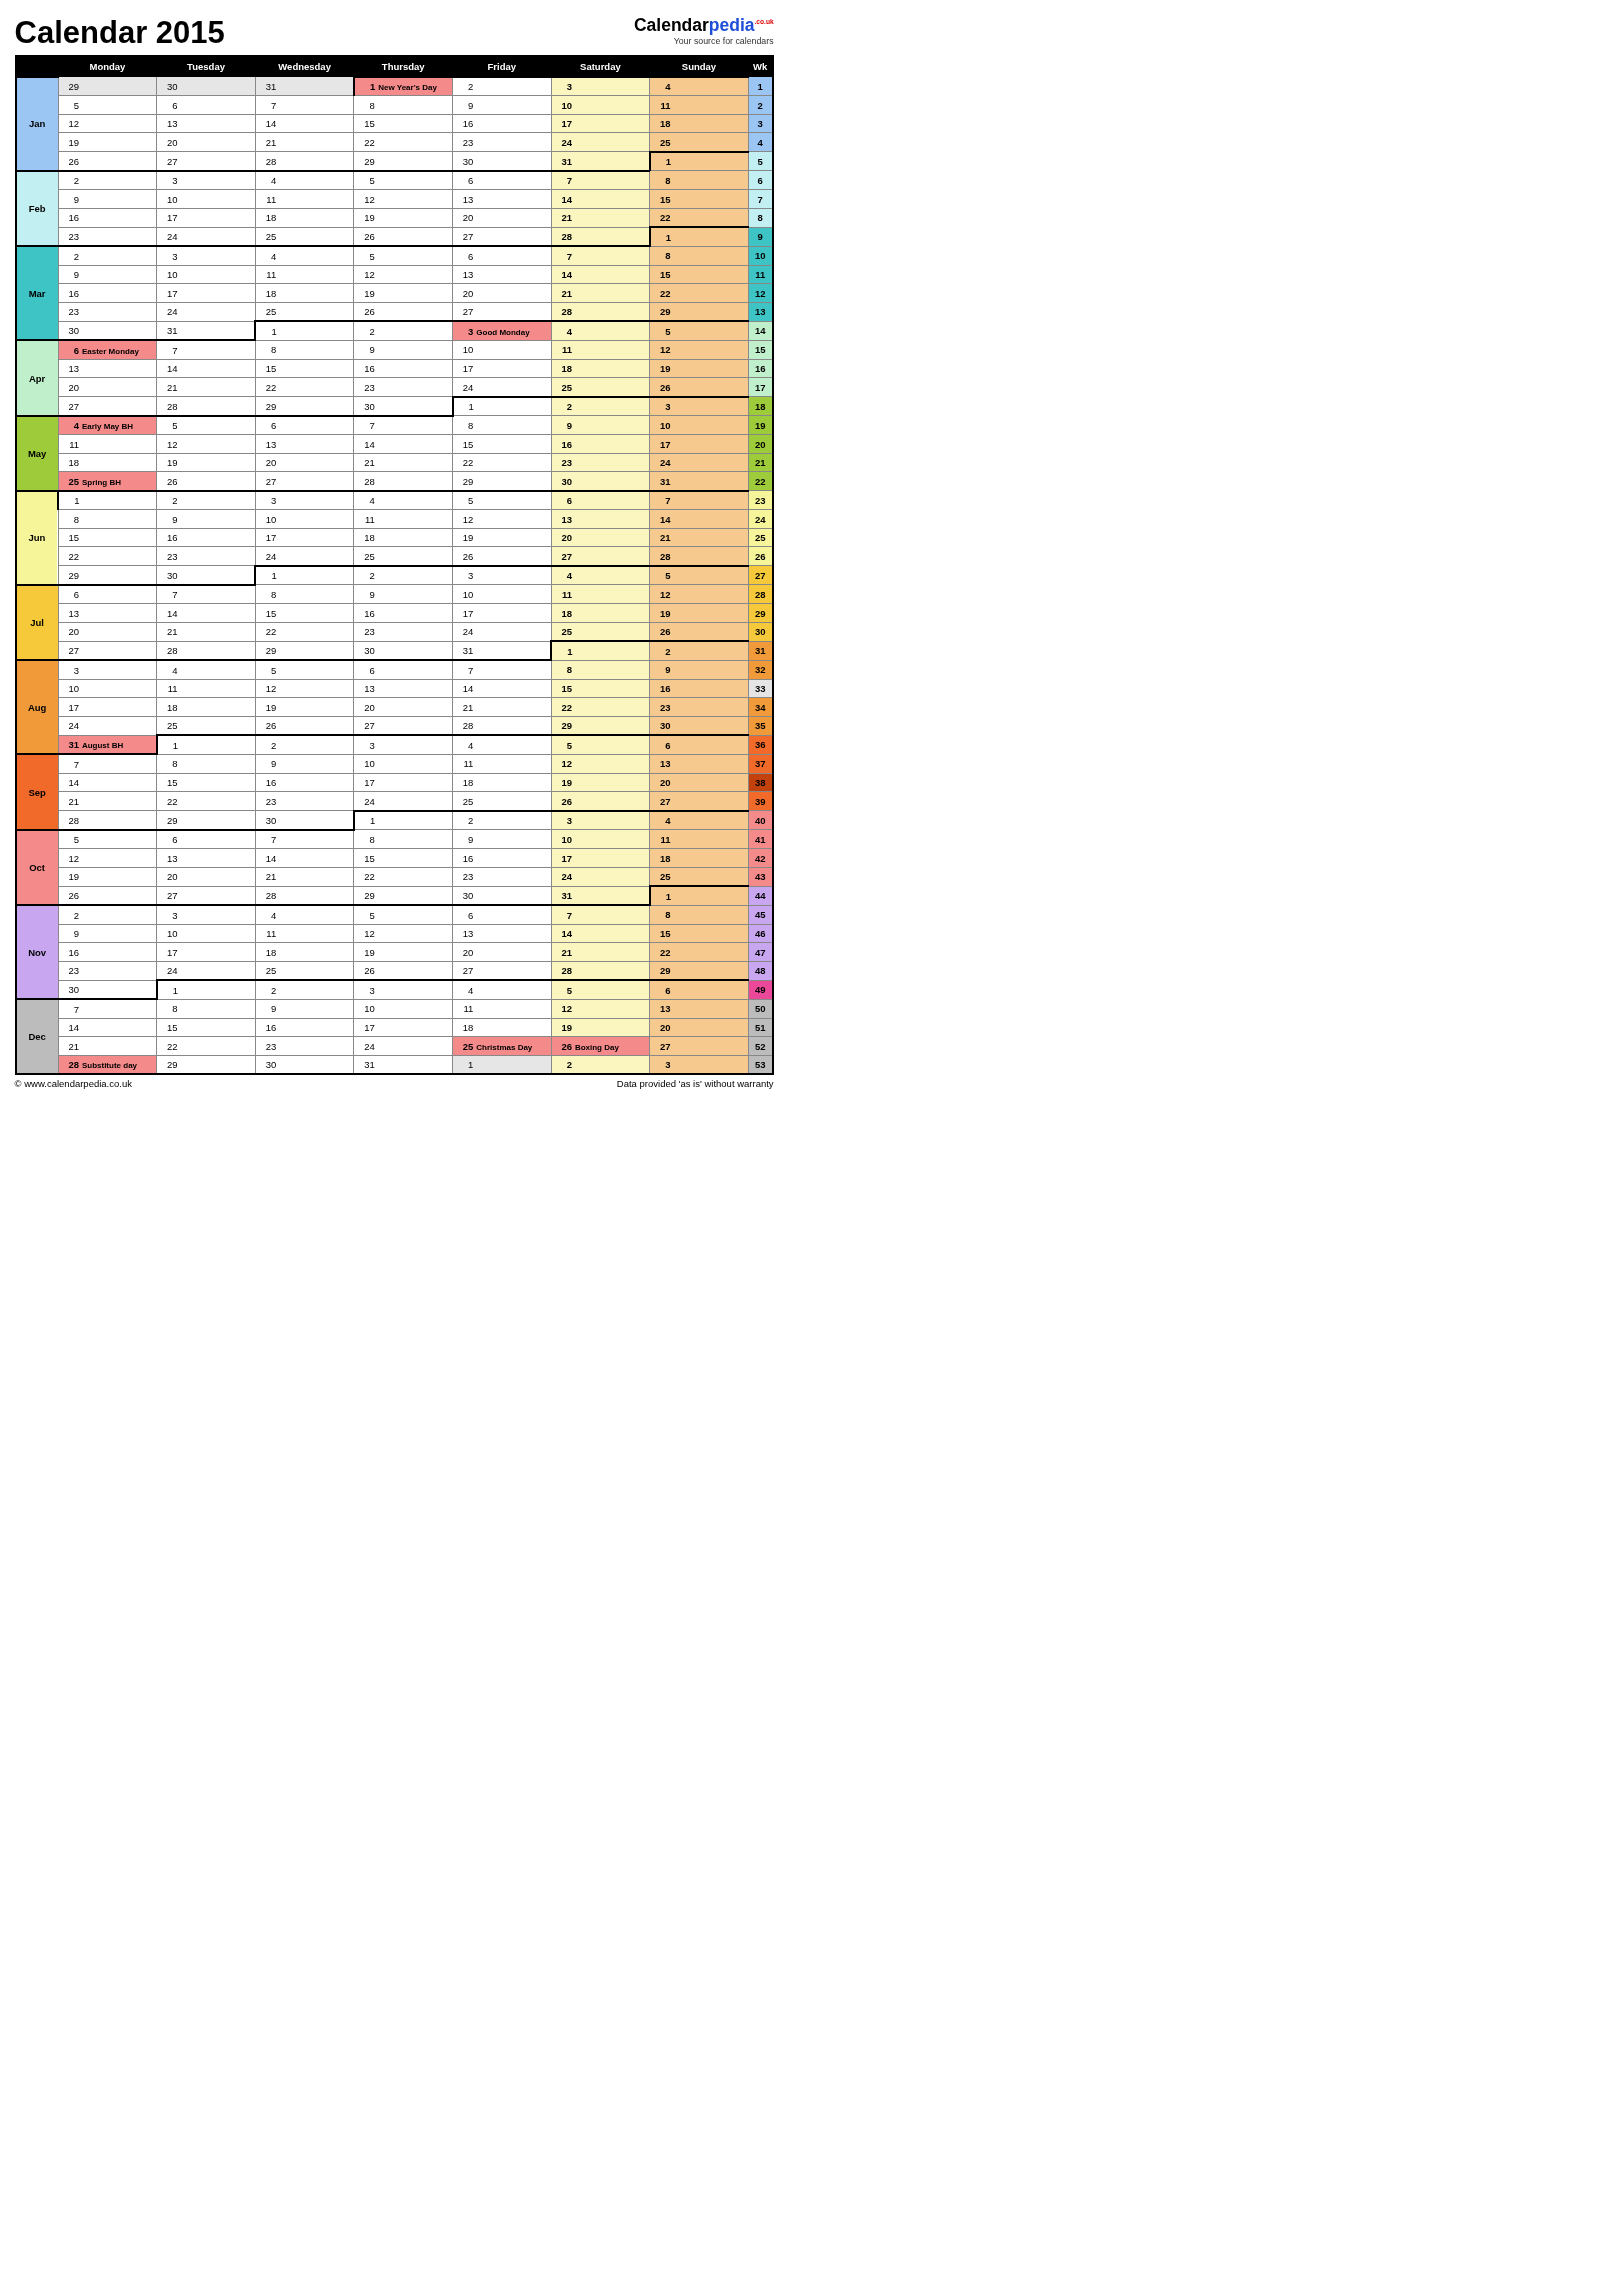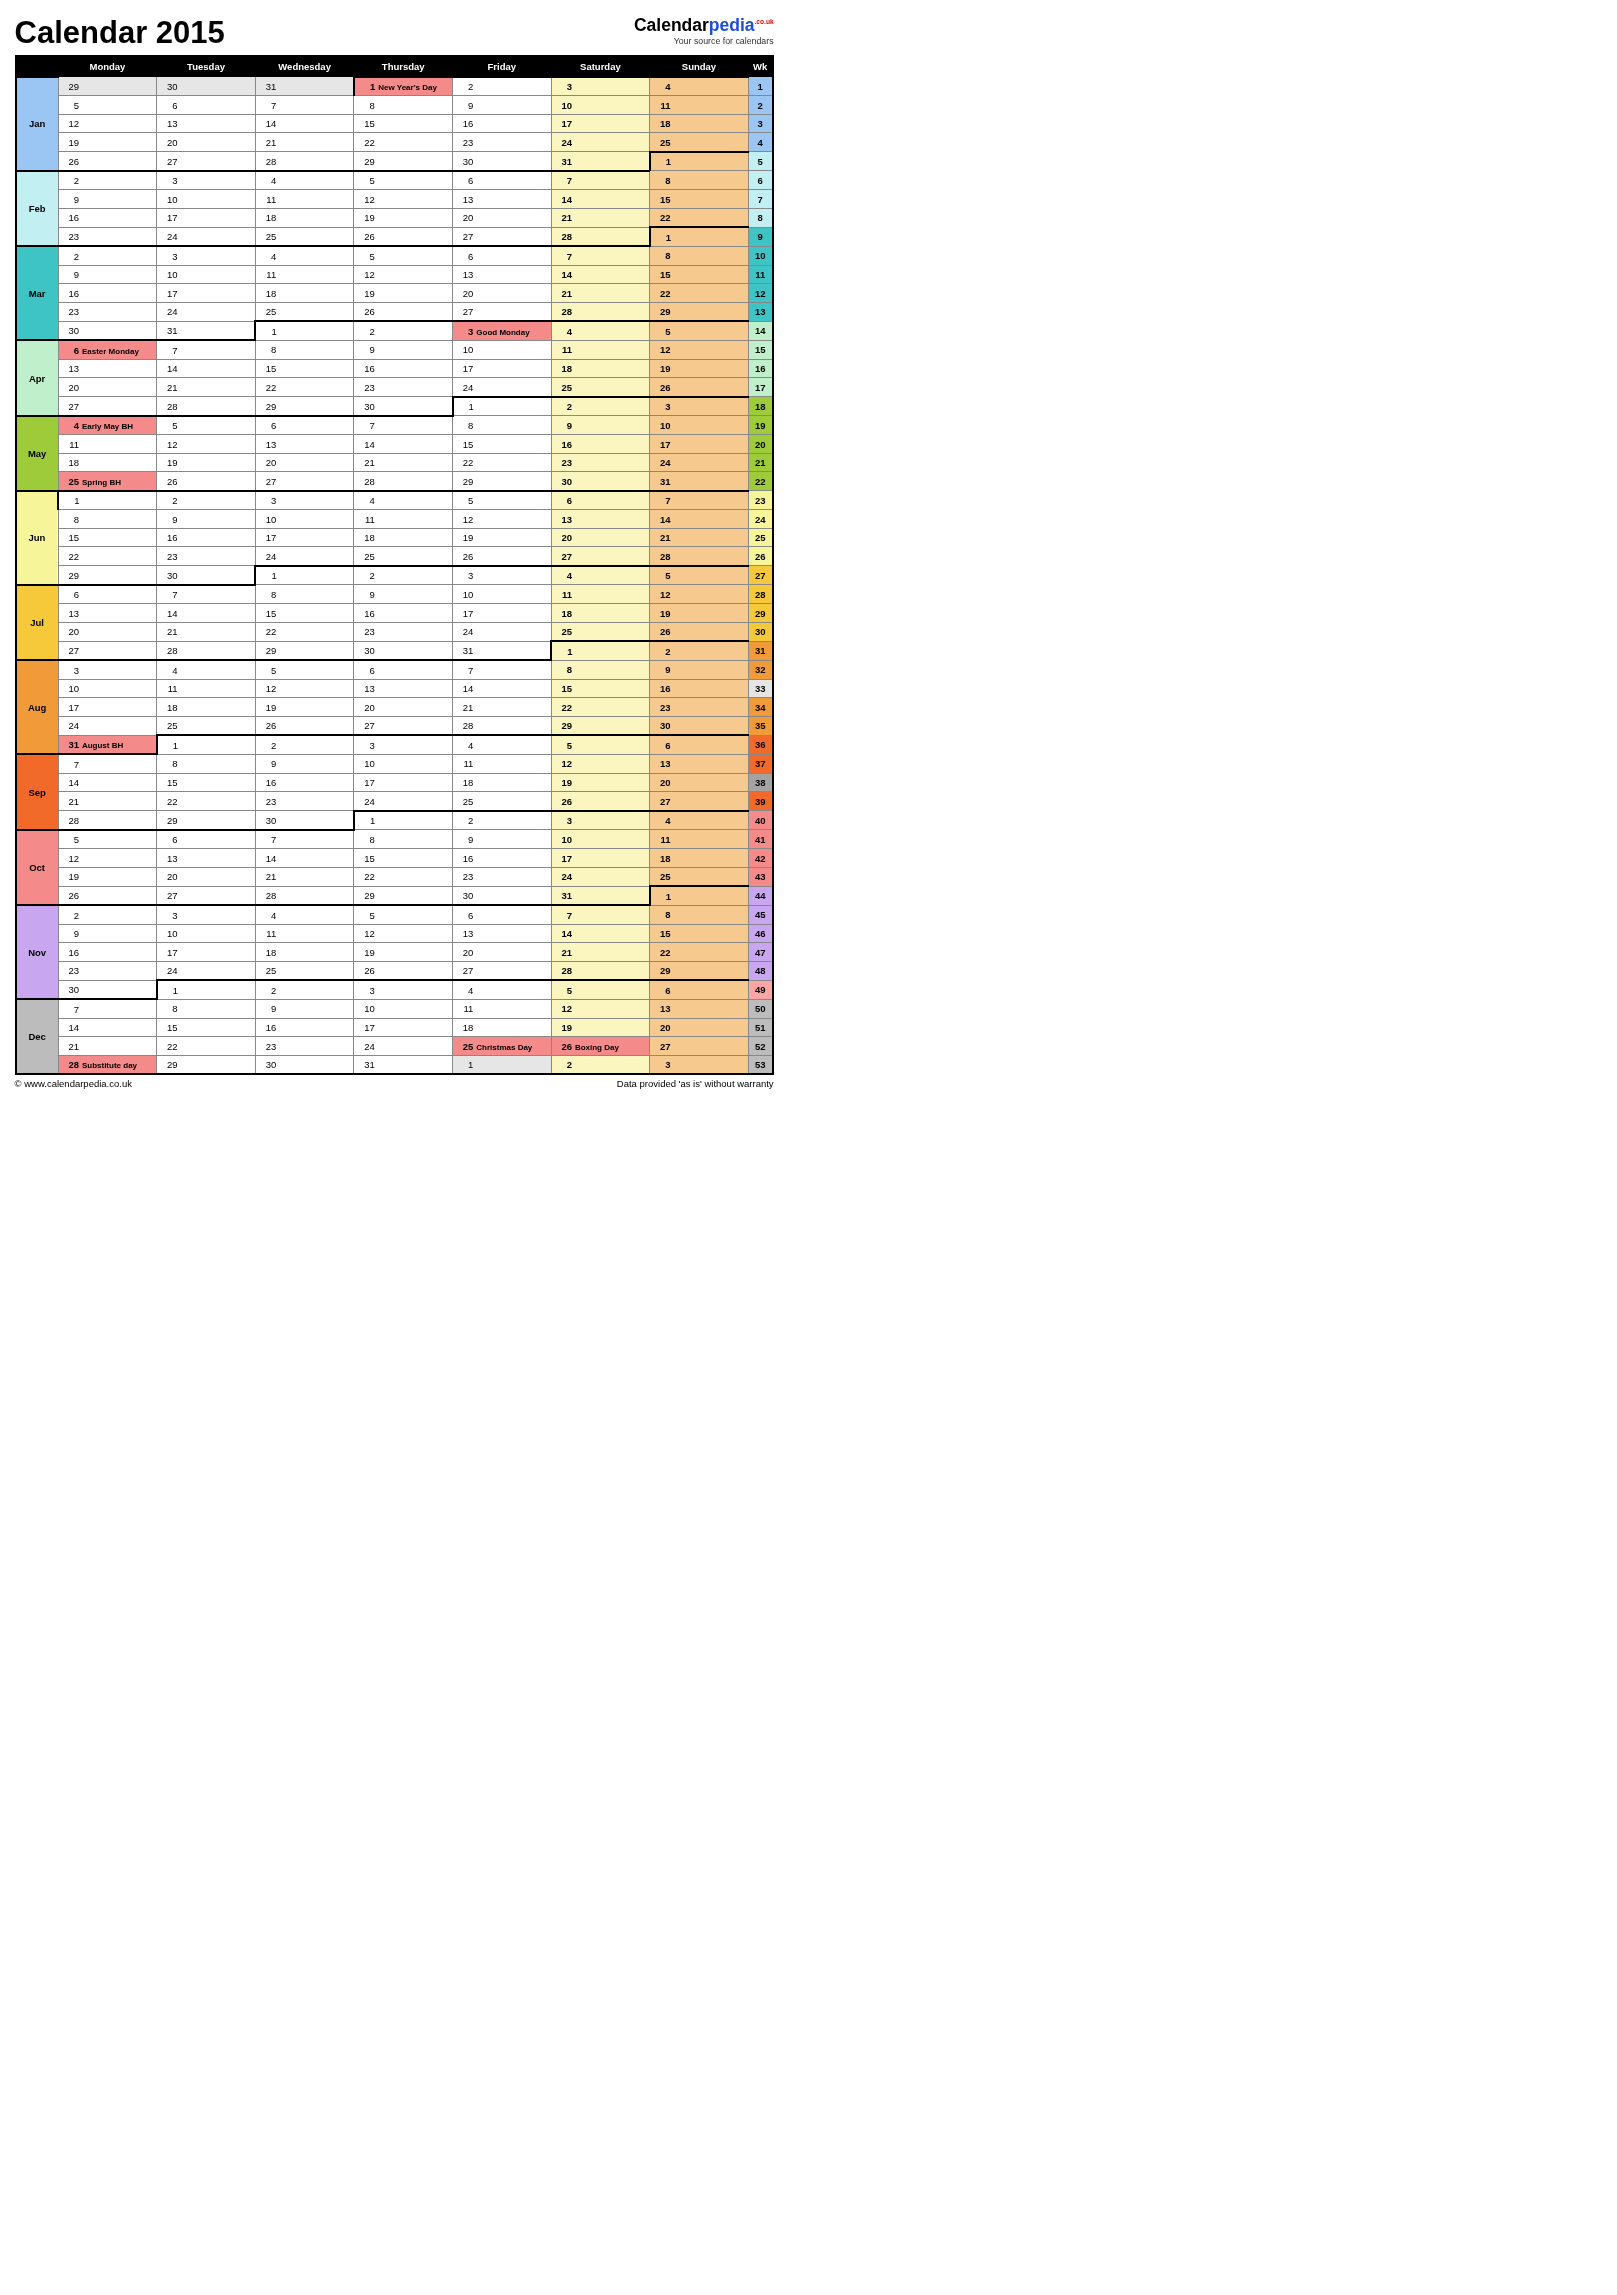--- a/index.html
+++ b/index.html
@@ -494,21 +494,21 @@
           <td class="wk" style="background: rgb(242, 106, 42);">37</td>
         </tr>
         <tr>
           <td class="day "><span class="num">14</span></td>
           <td class="day "><span class="num">15</span></td>
           <td class="day "><span class="num">16</span></td>
           <td class="day "><span class="num">17</span></td>
           <td class="day "><span class="num">18</span></td>
           <td class="day sat"><span class="num">19</span></td>
           <td class="day sun"><span class="num">20</span></td>
-          <td class="wk" style="background: #a3a3a3; margin-top: 44px;">38</td>
+          <td class="wk" style="background: #c2410c; margin-top: 44px;">38</td>
         </tr>
         <tr>
           <td class="day "><span class="num">21</span></td>
           <td class="day "><span class="num">22</span></td>
           <td class="day "><span class="num">23</span></td>
           <td class="day "><span class="num">24</span></td>
           <td class="day "><span class="num">25</span></td>
           <td class="day sat"><span class="num">26</span></td>
           <td class="day sun"><span class="num">27</span></td>
           <td class="wk" style="background: rgb(242, 106, 42);">39</td>
@@ -606,21 +606,21 @@
           <td class="wk" style="background: rgb(201, 166, 240);">48</td>
         </tr>
         <tr>
           <td class="day " style="border-bottom: 2.2px solid rgb(0, 0, 0);"><span class="num">30</span></td>
           <td class="day " style="border-left: 2.2px solid rgb(0, 0, 0); border-top: 2.2px solid rgb(0, 0, 0);"><span class="num">1</span></td>
           <td class="day " style="border-top: 2.2px solid rgb(0, 0, 0);"><span class="num">2</span></td>
           <td class="day " style="border-top: 2.2px solid rgb(0, 0, 0);"><span class="num">3</span></td>
           <td class="day " style="border-top: 2.2px solid rgb(0, 0, 0);"><span class="num">4</span></td>
           <td class="day sat" style="border-top: 2.2px solid rgb(0, 0, 0);"><span class="num">5</span></td>
           <td class="day sun" style="border-top: 2.2px solid rgb(0, 0, 0);"><span class="num">6</span></td>
-          <td class="wk" style="background: #fca5a5;">49</td>
+          <td class="wk" style="background: #ec4899;">49</td>
         </tr>
         <tr>
           <td class="month" rowspan="4" style="background: rgb(188, 188, 188); border-top: 2.2px solid rgb(0, 0, 0); border-bottom: 2.2px solid rgb(0, 0, 0);">Dec</td>
           <td class="day "><span class="num">7</span></td>
           <td class="day "><span class="num">8</span></td>
           <td class="day "><span class="num">9</span></td>
           <td class="day "><span class="num">10</span></td>
           <td class="day "><span class="num">11</span></td>
           <td class="day sat"><span class="num">12</span></td>
           <td class="day sun"><span class="num">13</span></td>

